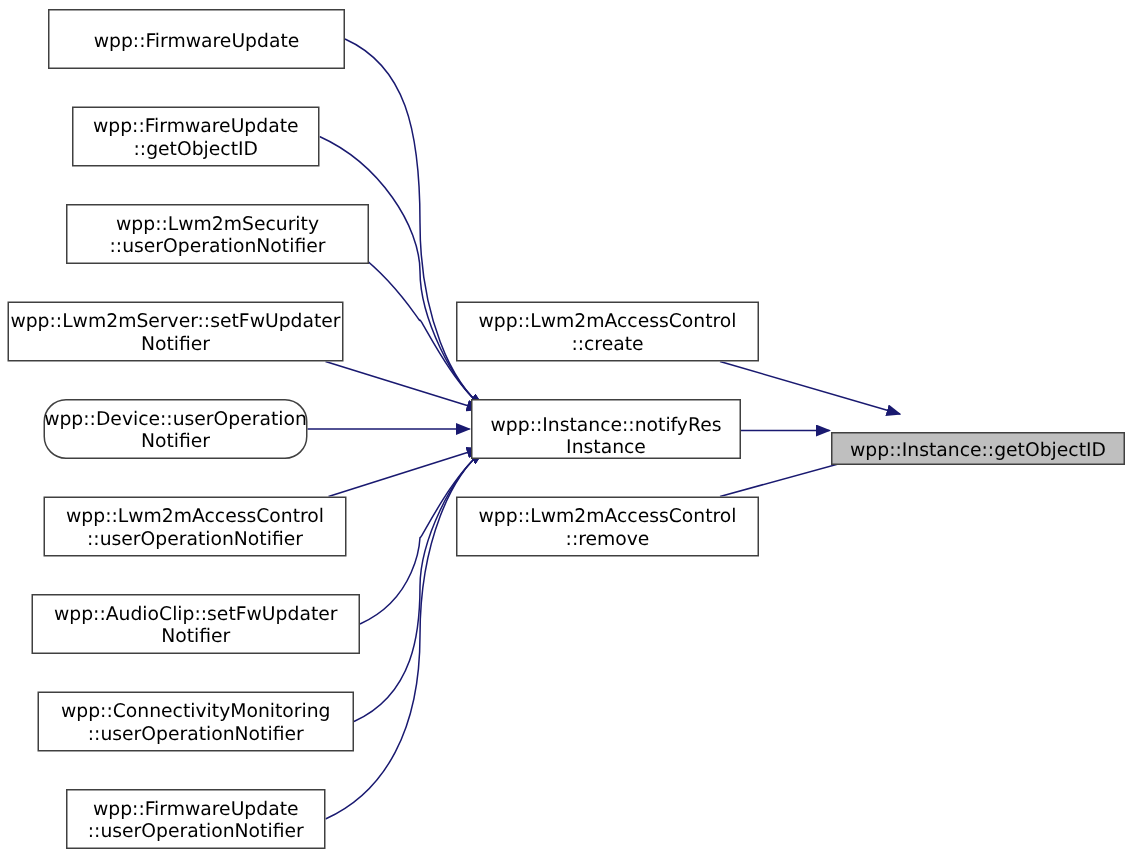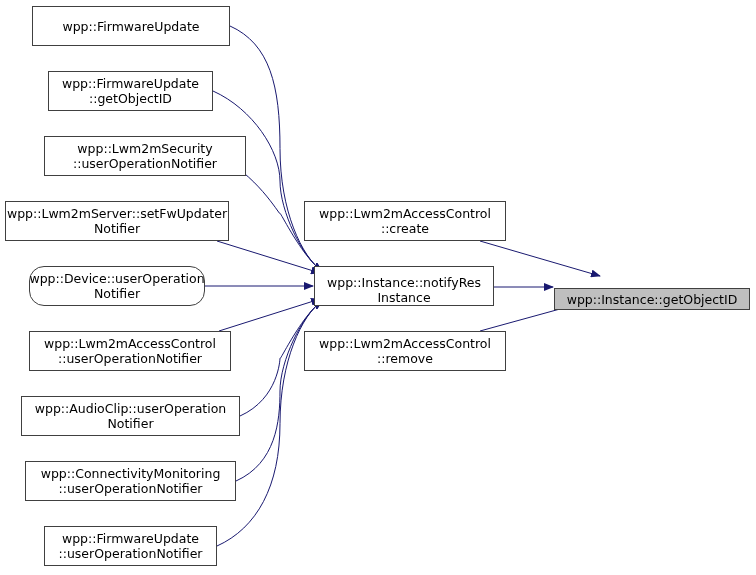--- a/index.html
+++ b/index.html
@@ -50,21 +50,21 @@
     </div>
     <div class="node" style="left: 29px; top: 266px; width: 176px; height: 40px; border-radius: 15px;">
       <span>wpp::Device::userOperation</span>
       <span>Notifier</span>
     </div>
     <div class="node" style="left: 29px; top: 331px; width: 202px; height: 40px;">
       <span>wpp::Lwm2mAccessControl</span>
       <span>::userOperationNotifier</span>
     </div>
     <div class="node" style="left: 21px; top: 396px; width: 219px; height: 40px;">
-      <span>wpp::AudioClip::userOperation</span>
+      <span>wpp::AudioClip::setFwUpdater</span>
       <span>Notifier</span>
     </div>
     <div class="node" style="left: 25px; top: 461px; width: 211px; height: 40px;">
       <span>wpp::ConnectivityMonitoring</span>
       <span>::userOperationNotifier</span>
     </div>
     <div class="node" style="left: 44px; top: 526px; width: 173px; height: 40px;">
       <span>wpp::FirmwareUpdate</span>
       <span>::userOperationNotifier</span>
     </div>

